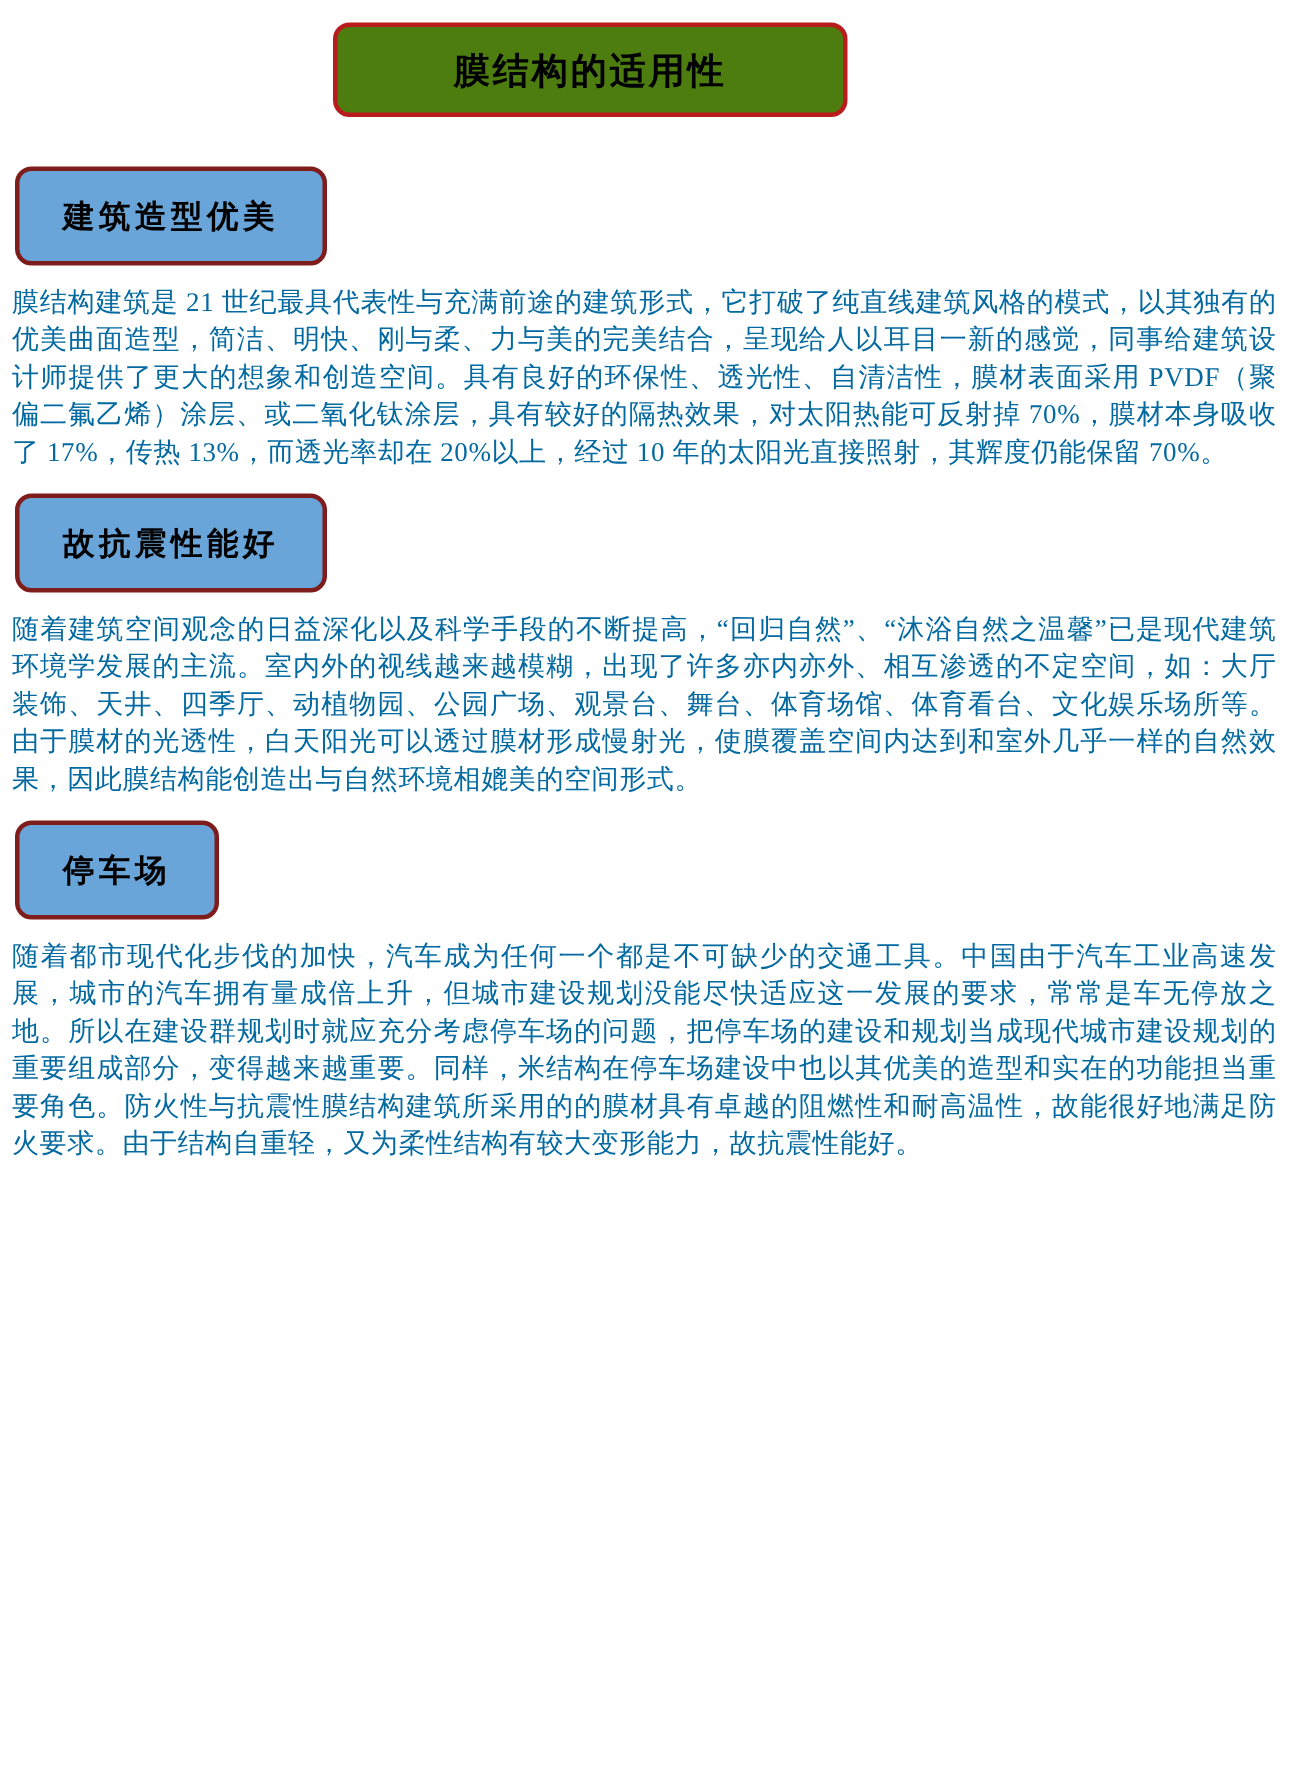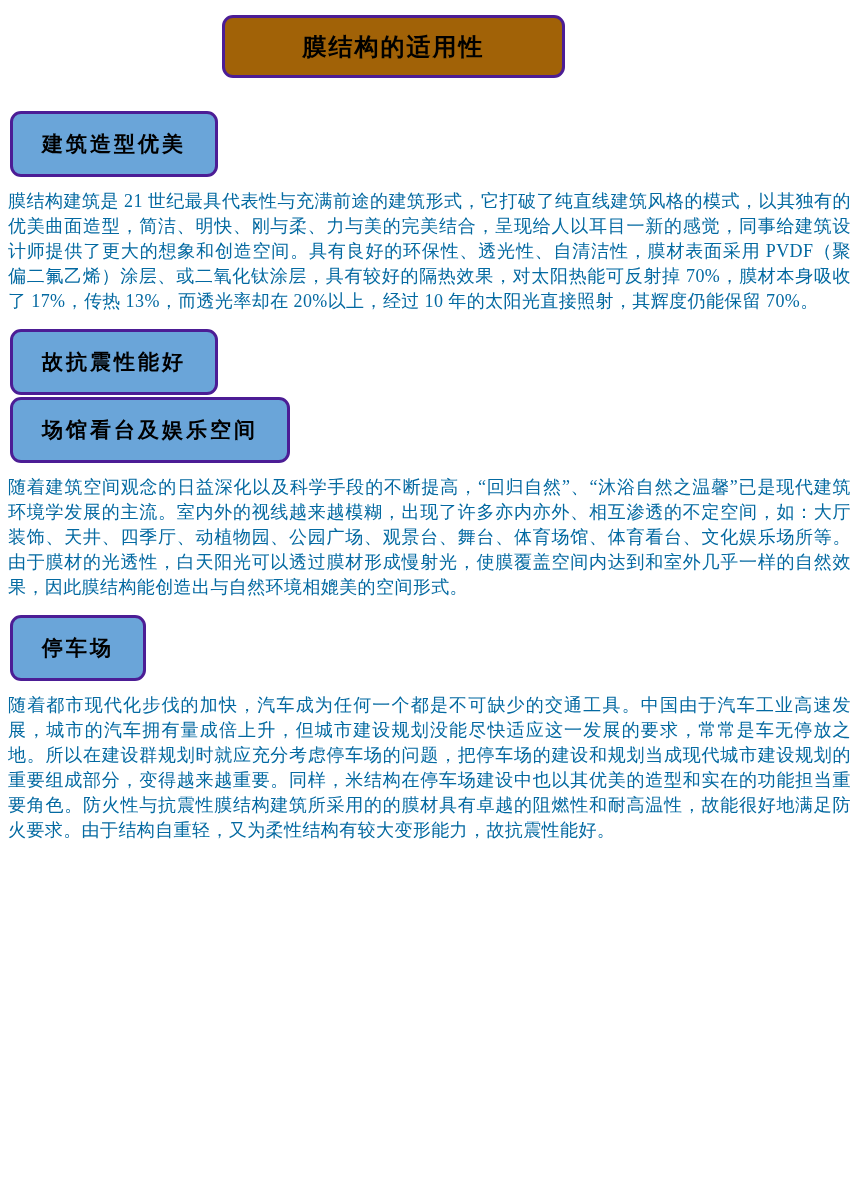--- a/index.html
+++ b/index.html
@@ -14,42 +14,42 @@
     background: #ffffff;
     font-family: "Liberation Serif", "DejaVu Serif", serif;
     color: #3a3a3a;
     overflow: hidden;
   }
   .title-box {
     box-sizing: border-box;
     margin: 15px 0 0 222px;
     width: 343px;
     height: 63px;
-    background: #a16207;
-    border: 3px solid #4c1d95;
+    background: #4d7c0f;
+    border: 3px solid #b91c1c;
     border-radius: 11px;
     display: flex;
     align-items: center;
     justify-content: center;
   }
   .title-text {
     font-size: 24px;
     font-weight: bold;
     color: #000000;
     letter-spacing: 2px;
   }
   .sec { margin: 0; }
   .sec.first { margin-top: 31px; }
   .head-box {
     box-sizing: border-box;
     display: inline-block;
     margin: 2px 0 0 10px;
     padding: 16px 29px;
     background: #6aa5d9;
-    border: 3px solid #4c1d95;
+    border: 3px solid #7f1d1d;
     border-radius: 11px;
   }
   .head-text {
     font-size: 21px;
     font-weight: bold;
     color: #000000;
     letter-spacing: 3px;
   }
   .body-text {
     margin: 12px 8px 13px 8px;
@@ -76,23 +76,20 @@
     <p class="body-text">膜结构建筑是 21 世纪最具代表性与充满前途的建筑形式，它打破了纯直线建筑风格的模式，以其独有的优美曲面造型，简洁、明快、刚与柔、力与美的完美结合，呈现给人以耳目一新的感觉，同事给建筑设计师提供了更大的想象和创造空间。具有良好的环保性、透光性、自清洁性，膜材表面采用 PVDF（聚偏二氟乙烯）涂层、或二氧化钛涂层，具有较好的隔热效果，对太阳热能可反射掉 70%，膜材本身吸收了 17%，传热 13%，而透光率却在 20%以上，经过 10 年的太阳光直接照射，其辉度仍能保留 70%。</p>
   </section>
 
   <section class="sec">
     <div class="head-box">
       <span class="head-text">故抗震性能好</span>
     </div>
   </section>
 
   <section class="sec">
-    <div class="head-box">
-      <span class="head-text">场馆看台及娱乐空间</span>
-    </div>
     <p class="body-text">随着建筑空间观念的日益深化以及科学手段的不断提高，“回归自然”、“沐浴自然之温馨”已是现代建筑环境学发展的主流。室内外的视线越来越模糊，出现了许多亦内亦外、相互渗透的不定空间，如：大厅装饰、天井、四季厅、动植物园、公园广场、观景台、舞台、体育场馆、体育看台、文化娱乐场所等。由于膜材的光透性，白天阳光可以透过膜材形成慢射光，使膜覆盖空间内达到和室外几乎一样的自然效果，因此膜结构能创造出与自然环境相媲美的空间形式。</p>
   </section>
 
   <section class="sec">
     <div class="head-box">
       <span class="head-text">停车场</span>
     </div>
     <p class="body-text">随着都市现代化步伐的加快，汽车成为任何一个都是不可缺少的交通工具。中国由于汽车工业高速发展，城市的汽车拥有量成倍上升，但城市建设规划没能尽快适应这一发展的要求，常常是车无停放之地。所以在建设群规划时就应充分考虑停车场的问题，把停车场的建设和规划当成现代城市建设规划的重要组成部分，变得越来越重要。同样，米结构在停车场建设中也以其优美的造型和实在的功能担当重要角色。防火性与抗震性膜结构建筑所采用的的膜材具有卓越的阻燃性和耐高温性，故能很好地满足防火要求。由于结构自重轻，又为柔性结构有较大变形能力，故抗震性能好。</p>
   </section>
 

